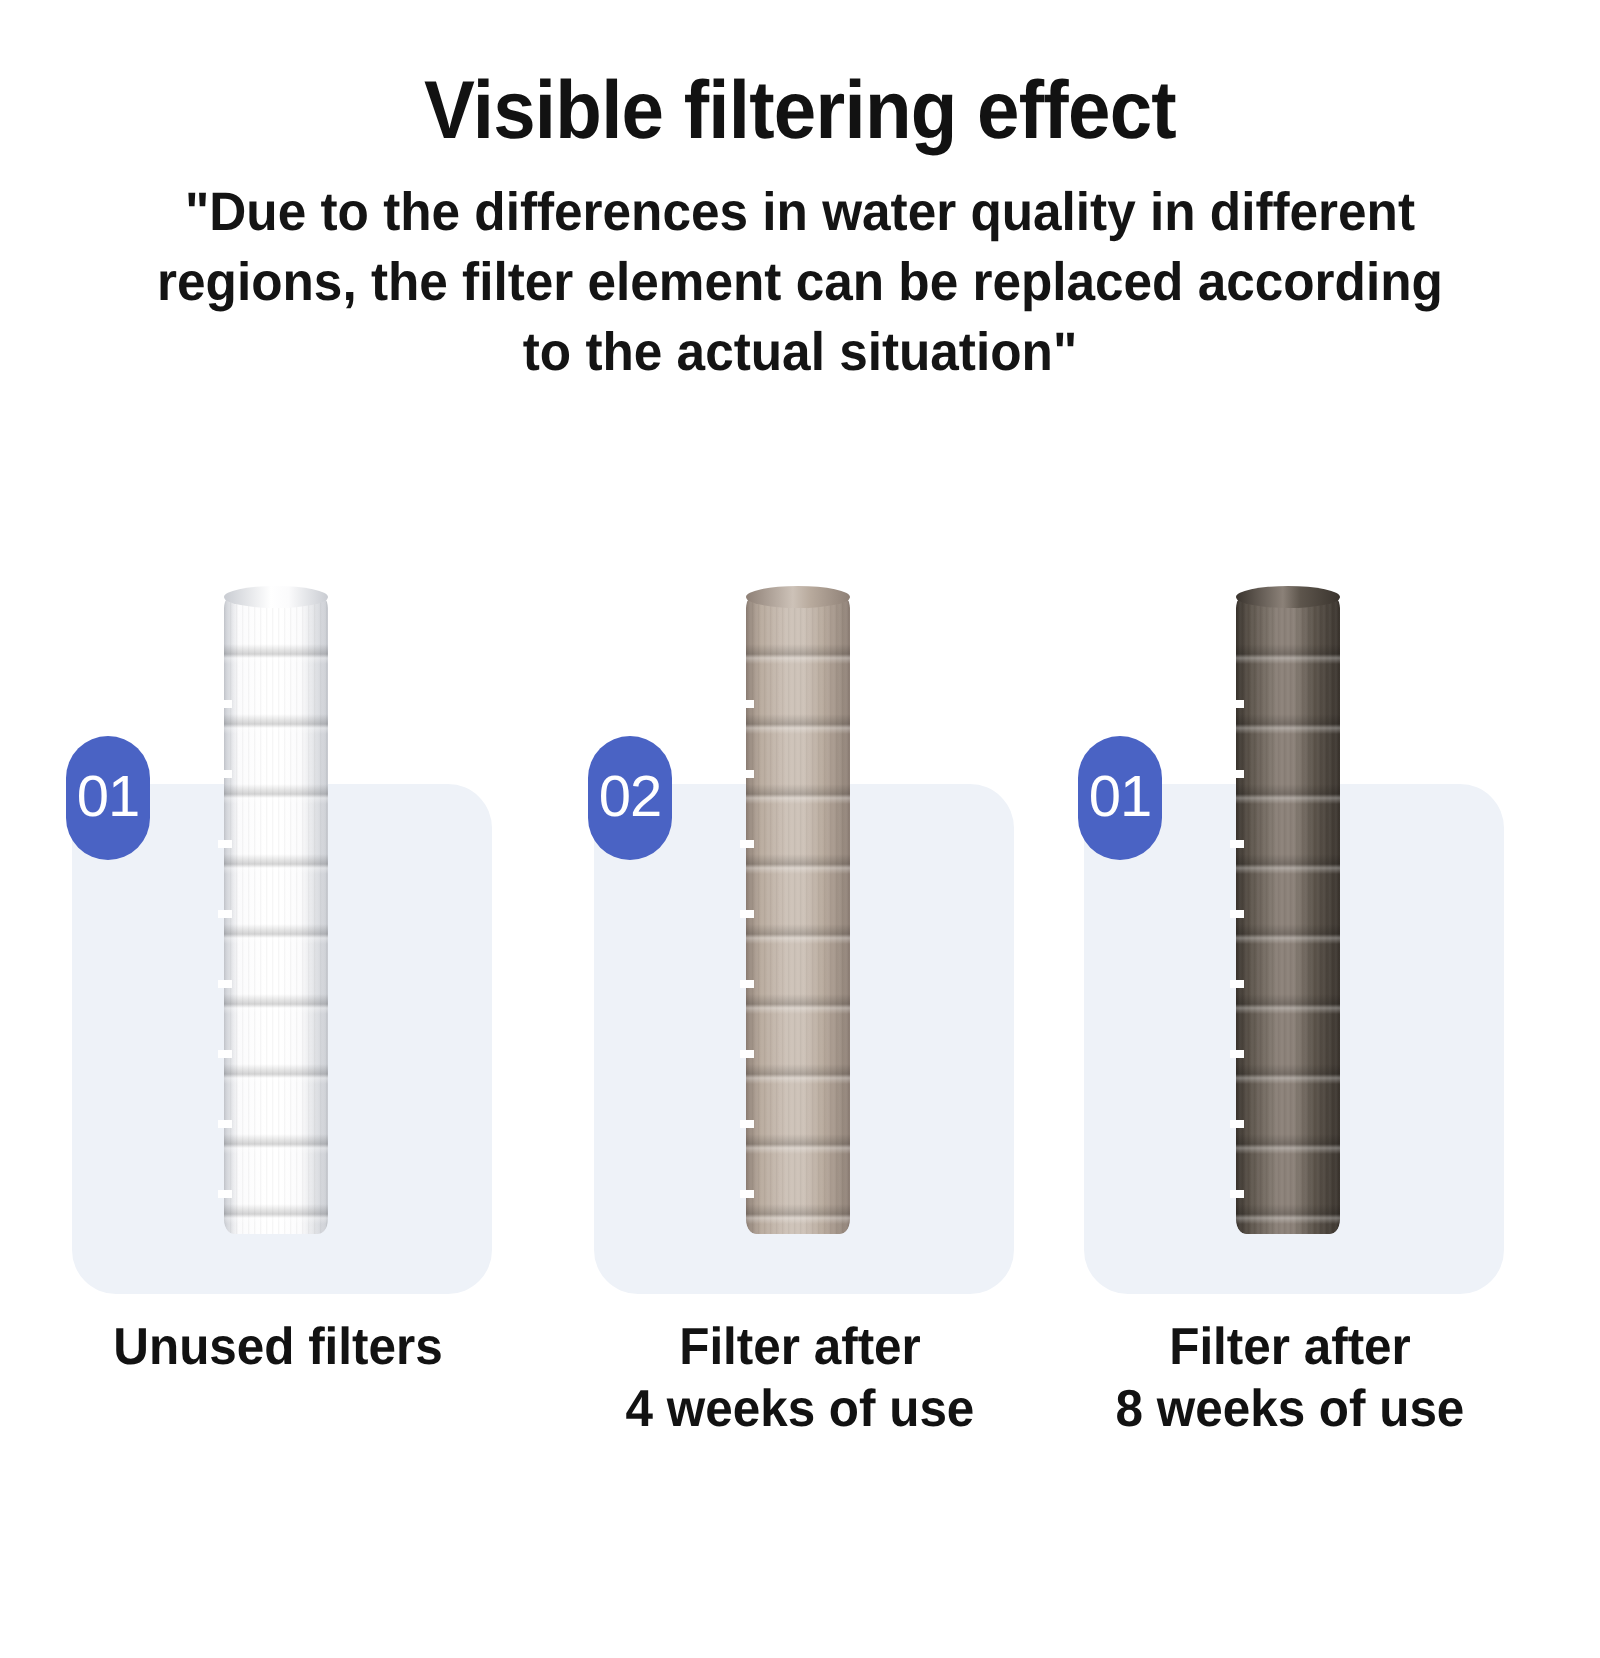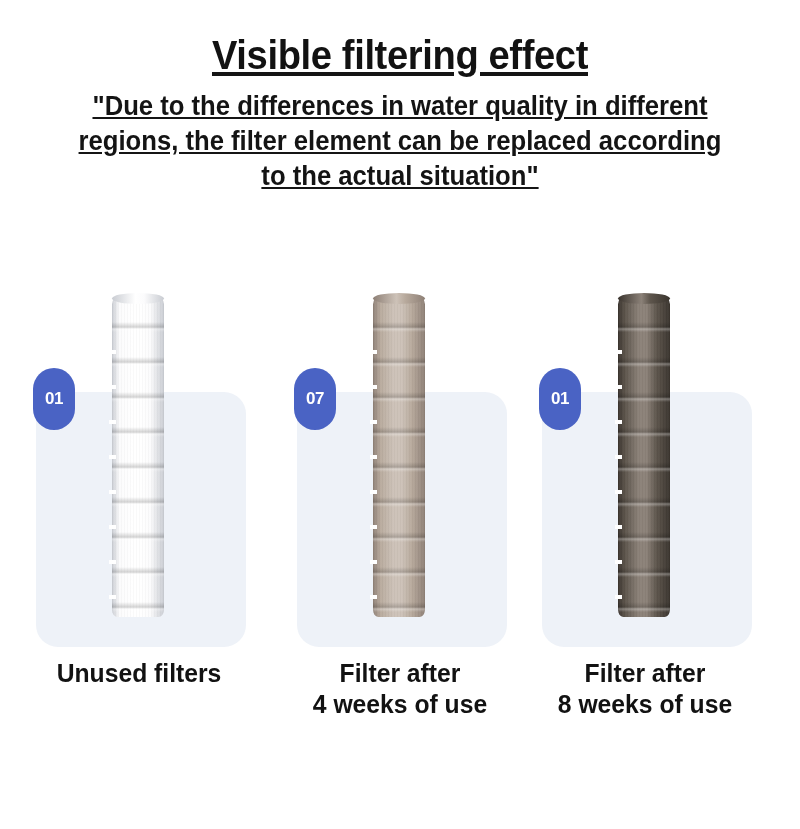--- a/index.html
+++ b/index.html
@@ -16,21 +16,20 @@
     color: #151515;
   }
 
   
   #header {
     position: absolute;
     left: 0;
     top: 0;
     width: 800px;
     text-align: center;
-    text-decoration: underline;
   }
   #page-title {
     margin: 0;
     padding-top: 34px;
     font-size: 41px;
     font-weight: bold;
     letter-spacing: -0.4px;
     line-height: 1.06;
     color: #121212;
     transform: scaleX(0.93);
@@ -152,22 +151,22 @@
     position: absolute;
     left: 27px;
     top: 88px;
     width: 42px;
     height: 62px;
     border-radius: 21px;
     display: flex;
     align-items: center;
     justify-content: center;
     color: #ffffff;
-    font-size: 17px;
-    font-weight: 700;
+    font-size: 29px;
+    font-weight: 400;
     letter-spacing: -0.5px;
     z-index: 5;
   }
 
   
   .caption {
     position: absolute;
     left: 0;
     top: 378px;
     width: 266px;
@@ -206,21 +205,21 @@
     </div>
     <div class="caption">
       <span class="line">Unused filters</span>
 
     </div>
   </div>
 
   <div class="compare-item pos-1">
     <div class="panel" style="background: rgb(238, 242, 248);"></div>
     <div class="badge" style="background: rgb(74, 99, 196); color: rgb(255, 255, 255);">
-      <span>07</span>
+      <span>02</span>
     </div>
     <div class="filter-wrap">
       <div class="cartridge" id="cart1">
         <div class="cyl-base" style="background: linear-gradient(to right, rgb(142, 128, 118) 0%, rgb(184, 170, 157) 14%, rgb(205, 194, 184) 40%, rgb(205, 194, 184) 55%, rgb(184, 170, 157) 74%, rgb(142, 128, 118) 100%);"></div>
         <div class="grit"></div>
         <div class="ribs"></div>
       </div>
       <div class="cap" id="cap1" style="background: linear-gradient(to right, rgb(142, 128, 118), rgb(205, 194, 184) 45%, rgb(184, 170, 157) 62%, rgb(142, 128, 118));"></div>
       <div class="notches"></div>
     </div>

